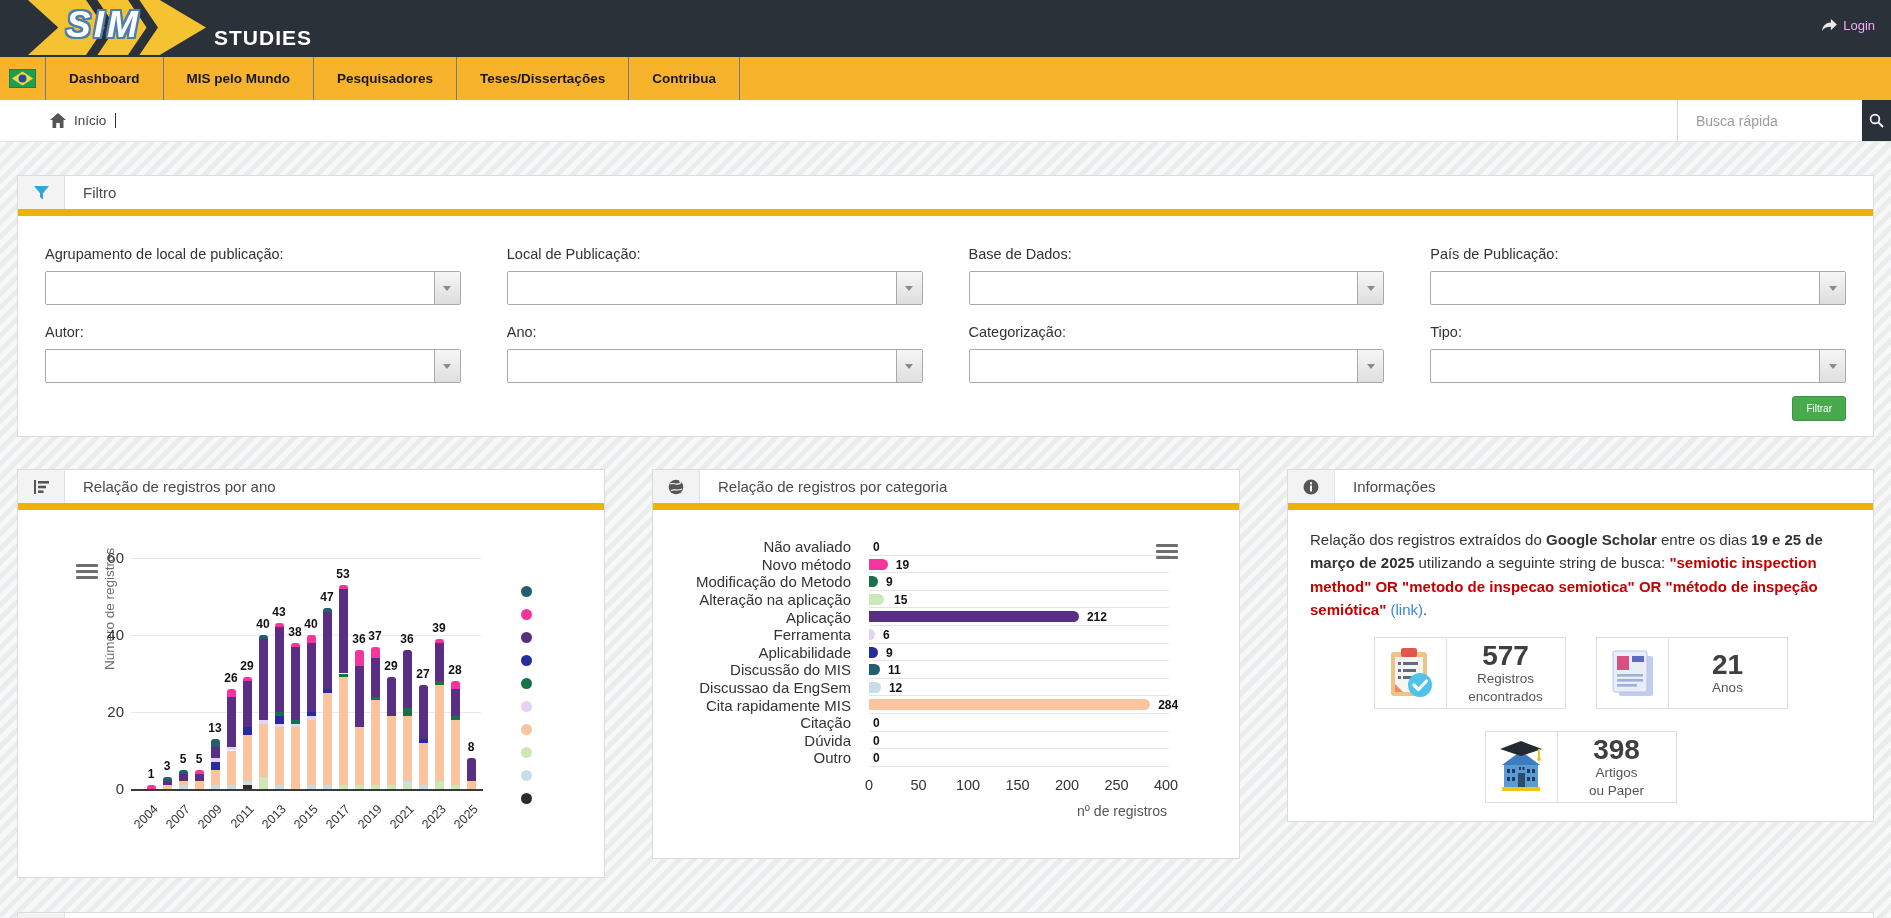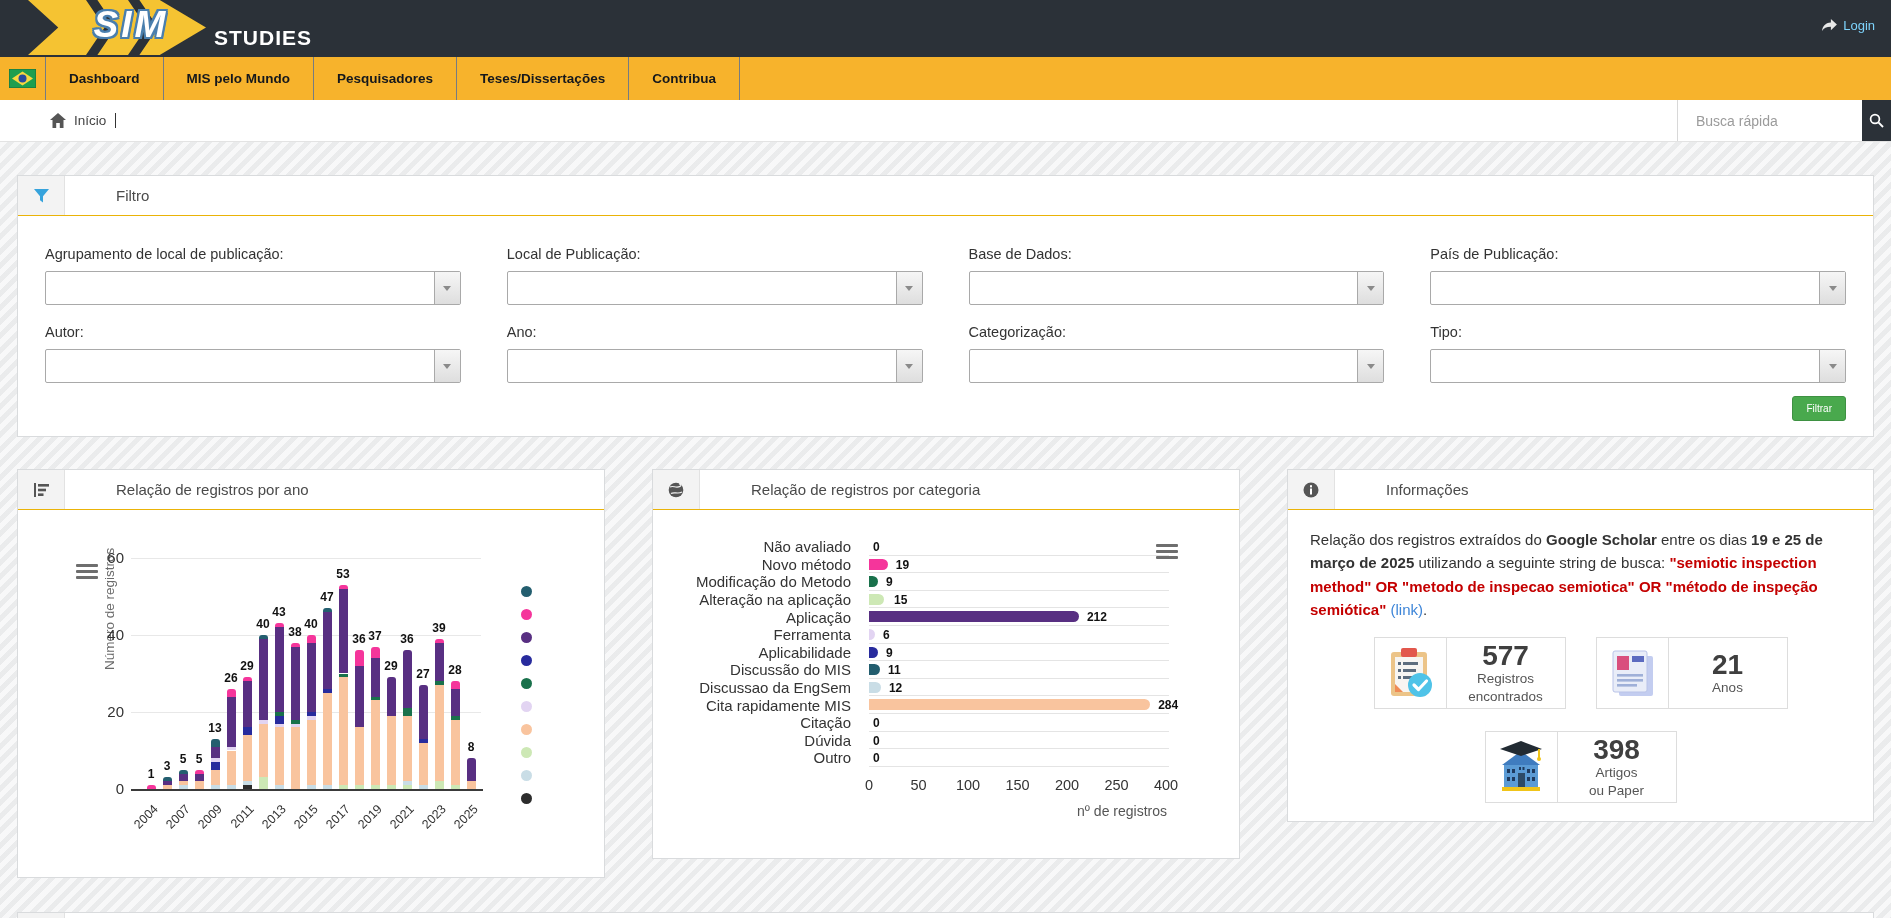--- a/index.html
+++ b/index.html
@@ -7,46 +7,46 @@
   .app { position:relative; width:1891px; height:918px; overflow:hidden; }
 
   
   .topbar { position:relative; height:57px; background:#2b3138; }
   .logo { position:absolute; left:28px; top:0; width:300px; height:57px; }
   .logo-arrow { position:absolute; left:0; top:0; width:178px; height:55px; background:#f5c332;
     clip-path:polygon(0% 0%, 74% 0%, 100% 50%, 74% 100%, 0% 100%, 17% 50%); }
   .logo-chev { position:absolute; top:0; width:30px; height:55px; background:#2b3138;
     clip-path:polygon(0 0, 38% 0, 100% 50%, 38% 100%, 0 100%, 62% 50%); }
   .logo-chev.c1 { left:58px; } .logo-chev.c2 { left:100px; }
-  .logo-sim { position:absolute; left:38px; top:4px; width:130px; text-align:center; font-size:37px; font-weight:bold; font-style:italic;
+  .logo-sim { position:absolute; left:38px; top:4px; width:130px; text-align:left; font-size:37px; font-weight:bold; font-style:italic;
     color:#fff; letter-spacing:3px;
     text-shadow:-2px 0 #4a7fae, 2px 0 #4a7fae, 0 -2px #4a7fae, 0 2px #4a7fae, -2px -2px #4a7fae, 2px 2px #4a7fae, -2px 2px #4a7fae, 2px -2px #4a7fae; }
   .logo-studies { position:absolute; left:186px; top:26px; font-size:21px; font-weight:bold; color:#fff; letter-spacing:1px; }
-  .login { position:absolute; right:16px; top:18px; display:flex; align-items:center; gap:6px; color:#7dd3fc; font-size:13px; cursor:pointer; }
+  .login { position:absolute; right:16px; top:18px; display:flex; align-items:center; gap:6px; color:#f0abfc; font-size:13px; cursor:pointer; }
 
   
   .nav { display:flex; height:43px; background:#f7b32c; align-items:stretch; }
   .nav-flag { width:46px; display:flex; align-items:center; justify-content:center; border-right:1px solid #767c83; }
   .nav-item { display:flex; align-items:center; padding:0 23px; border-right:1px solid #767c83; font-size:13.5px; font-weight:bold; color:#15181c; cursor:pointer; }
 
   
   .crumbbar { position:relative; height:42px; background:#fff; display:flex; align-items:center; border-bottom:1px solid #e3e3e3; }
   .crumb { display:flex; align-items:center; gap:8px; padding-left:10px; font-size:13.5px; color:#444;margin-left:40px; }
   .caret { display:inline-block; width:1px; height:15px; background:#333; margin-left:1px; }
   .searchzone { position:absolute; right:0; top:0; height:100%; display:flex; align-items:stretch; }
   .search-input { width:185px; border:none; border-left:1px solid #d8d8d8; outline:none; padding-left:18px; font-size:14px; color:#333; height:100%; font-family:"Liberation Sans",sans-serif; }
   .search-input::placeholder { color:#9b9b9b; }
   .search-btn { width:29px; background:#2b3138; border:none; display:flex; align-items:center; justify-content:center; cursor:pointer; }
 
   
   .content { position:relative; height:776px; background:#eff0f1;
     background-image:repeating-linear-gradient(135deg, rgba(255,255,255,.55) 0 5px, rgba(0,0,0,.018) 5px 10px); padding:33px 17px 0; }
 
   .panel { background:#fff; border:1px solid #d9dbdd; }
-  .panel-head { position:relative; height:40px; display:flex; align-items:center; border-bottom:1px solid #eab308;gap:33px; }
+  .panel-head { position:relative; height:40px; display:flex; align-items:center; border-bottom:7px solid #eab308; }
   .panel-ico { width:47px; height:100%; background:#f3f3f3; border-right:1px solid #e2e2e2; display:flex; align-items:center; justify-content:center; }
   .panel-title { padding-left:18px; font-size:15px; color:#4a4a4a; }
 
   
   .filter-grid { display:grid; grid-template-columns:repeat(4,1fr); column-gap:46px; row-gap:19px; padding:30px 27px 0; }
   .field label { display:block; font-size:14.5px; color:#333; margin-bottom:9px; }
   .s2 { position:relative; height:34px; background:#fff; border:1px solid #a9a9a9; border-radius:2px; cursor:pointer; }
   .s2-btn { position:absolute; right:0; top:0; bottom:0; width:26px; background:linear-gradient(#f6f6f6,#dedede); border-left:1px solid #a9a9a9; display:flex; align-items:center; justify-content:center; }
   .tri { width:0; height:0; border-left:4px solid transparent; border-right:4px solid transparent; border-top:5px solid #8a8a8a; }
   .filter-actions { text-align:right; padding:13px 27px 15px; }

